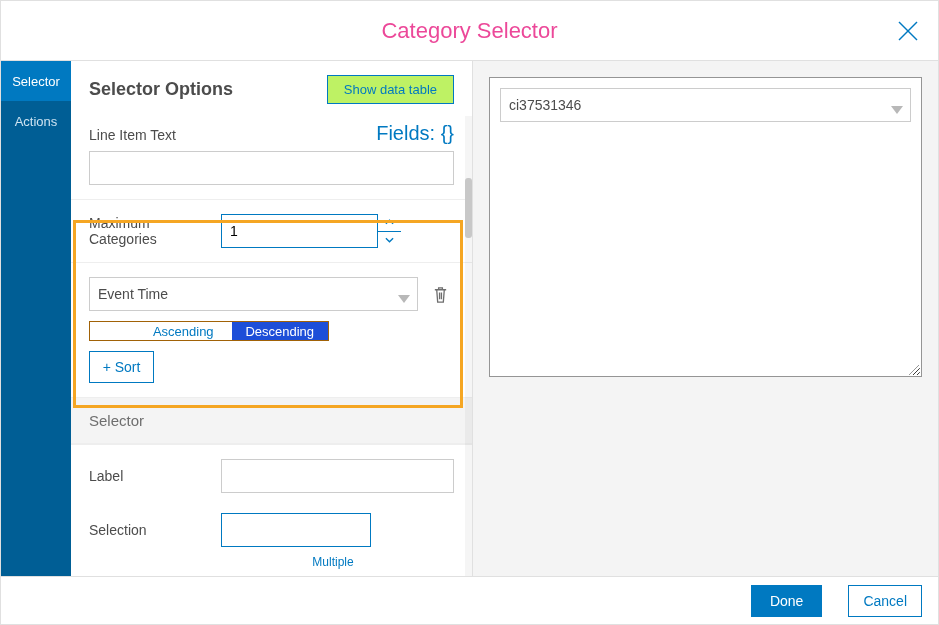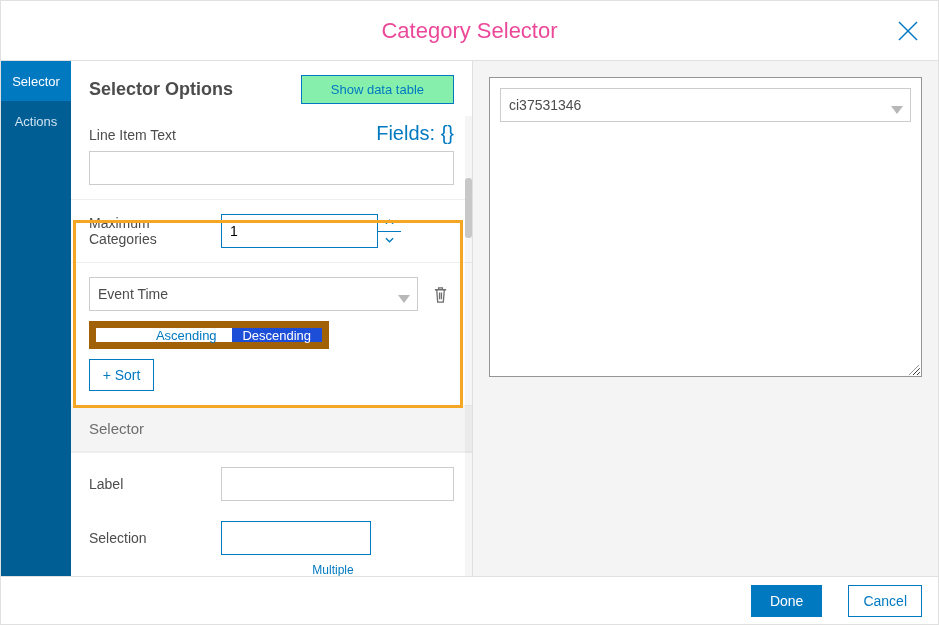--- a/index.html
+++ b/index.html
@@ -10,21 +10,21 @@
   .titlebar h1 { font-size:22px; font-weight:400; color:#ec4899; margin:0;}
   .close-x { position:absolute; right:18px; top:18px; width:24px; height:24px; cursor:pointer;}
   .close-x svg { width:24px; height:24px; stroke:#0079c1; stroke-width:1.5; }
   .body { flex:1; display:flex; overflow:hidden;}
   .sidetabs { width:70px; background:#005e95; display:flex; flex-direction:column;}
   .sidetab { height:40px; display:flex; align-items:center; justify-content:center; font-size:13px; color:#cde3f1; cursor:pointer;}
   .sidetab.active { background:#0079c1; color:#fff;}
   .panel-left { width:402px; background:#fff; display:flex; flex-direction:column; border-right:1px solid #e0e0e0; position:relative;}
   .panel-left-header { display:flex; align-items:center; justify-content:space-between; padding:14px 18px 12px 18px; }
   .panel-left-header h2 { font-size:18px; font-weight:600; color:#4c4c4c; margin:0;}
-  .link-btn { border:1px solid #0079c1; color:#0079c1; background:#86efac; padding:6px 29px; font-size:13px; cursor:pointer;}
+  .link-btn { border:1px solid #0079c1; color:#0079c1; background:#bef264; padding:6px 16px; font-size:13px; cursor:pointer;}
   .scroll-area { flex:1; overflow-y:auto; position:relative; padding:0 0 10px 0;}
   .section { padding:14px 18px; border-top:1px solid #eee;}
   .section.first { border-top:none; padding-top:6px;}
   .row2 { display:flex; align-items:center; gap:12px;}
   .lab { width:120px; font-size:14px; color:#4c4c4c;}
   .field-header { display:flex; justify-content:space-between; align-items:baseline; margin-bottom:6px;}
   .field-header .fieldlink { color:#0079c1; font-size:20px; cursor:pointer;}
   .text-input { width:100%; height:34px; border:1px solid #ccc; background:#fff; padding:0 8px; font-size:14px; outline:none;}
   .num-wrap { position:relative; flex:1; max-width:180px;}
   .num-input { width:100%; height:34px; border:1px solid #0079c1; padding:0 28px 0 8px; font-size:14px; outline:none; background:#fff;}
@@ -32,21 +32,21 @@
   .spin button { flex:1; border:none; background:#fff; padding:0; display:flex; align-items:center; justify-content:center; cursor:pointer;}
   .spin button + button { border-top:1px solid #0079c1;}
   .spin svg { width:9px; height:6px; stroke:#0079c1; fill:none; stroke-width:1.5;}
   .sort-block { flex:1; display:flex; flex-direction:column; gap:10px;}
   .select-wrap { position:relative; flex:1;}
   .select-box { height:34px; border:1px solid #ccc; display:flex; align-items:center; padding:0 28px 0 8px; background:#fff; cursor:pointer; font-size:14px;}
   .select-caret { position:absolute; right:8px; top:50%; transform:translateY(-50%); width:12px; height:8px;}
   .select-caret svg { width:12px; height:8px; fill:#b8b8b8;}
   .trash { width:28px; height:28px; display:flex; align-items:center; justify-content:center; cursor:pointer;}
   .trash svg { width:17px; height:19px; fill:none; stroke:#6e6e6e; stroke-width:1.4;}
-  .seg { display:flex; width:240px; height:28px; border:7px solid #a16207;padding-left:45px;}
+  .seg { display:flex; width:240px; height:20px; border:1px solid #a16207;padding-left:45px;}
   .seg > div { flex:1; display:flex; align-items:center; justify-content:center; font-size:13px; cursor:pointer;}
   .seg .off { background:#fff; color:#0079c1;}
   .seg .on  { background:#1d4ed8; color:#fff;}
   .add-sort { width:65px; height:32px; border:1px solid #0079c1; color:#0079c1; background:#fff; font-size:14px; cursor:pointer; display:flex; align-items:center; justify-content:center;}
   .subsection-title { background:#f4f4f4; padding:14px 18px; font-size:15px; color:#6e6e6e; border-top:1px solid #eee; border-bottom:1px solid #eee;}
   .seg2 { display:flex; height:34px; border:1px solid #0079c1; width:150px;}
   .seg2 > div { flex:1; display:flex; align-items:center; justify-content:center; font-size:12px; cursor:pointer;margin-top:48px;}
   .seg2 .on { background:#0079c1; color:#fff;}
   .seg2 .off { background:#fff; color:#0079c1;}
   .panel-right { flex:1; background:#f4f4f4; padding:16px;}

